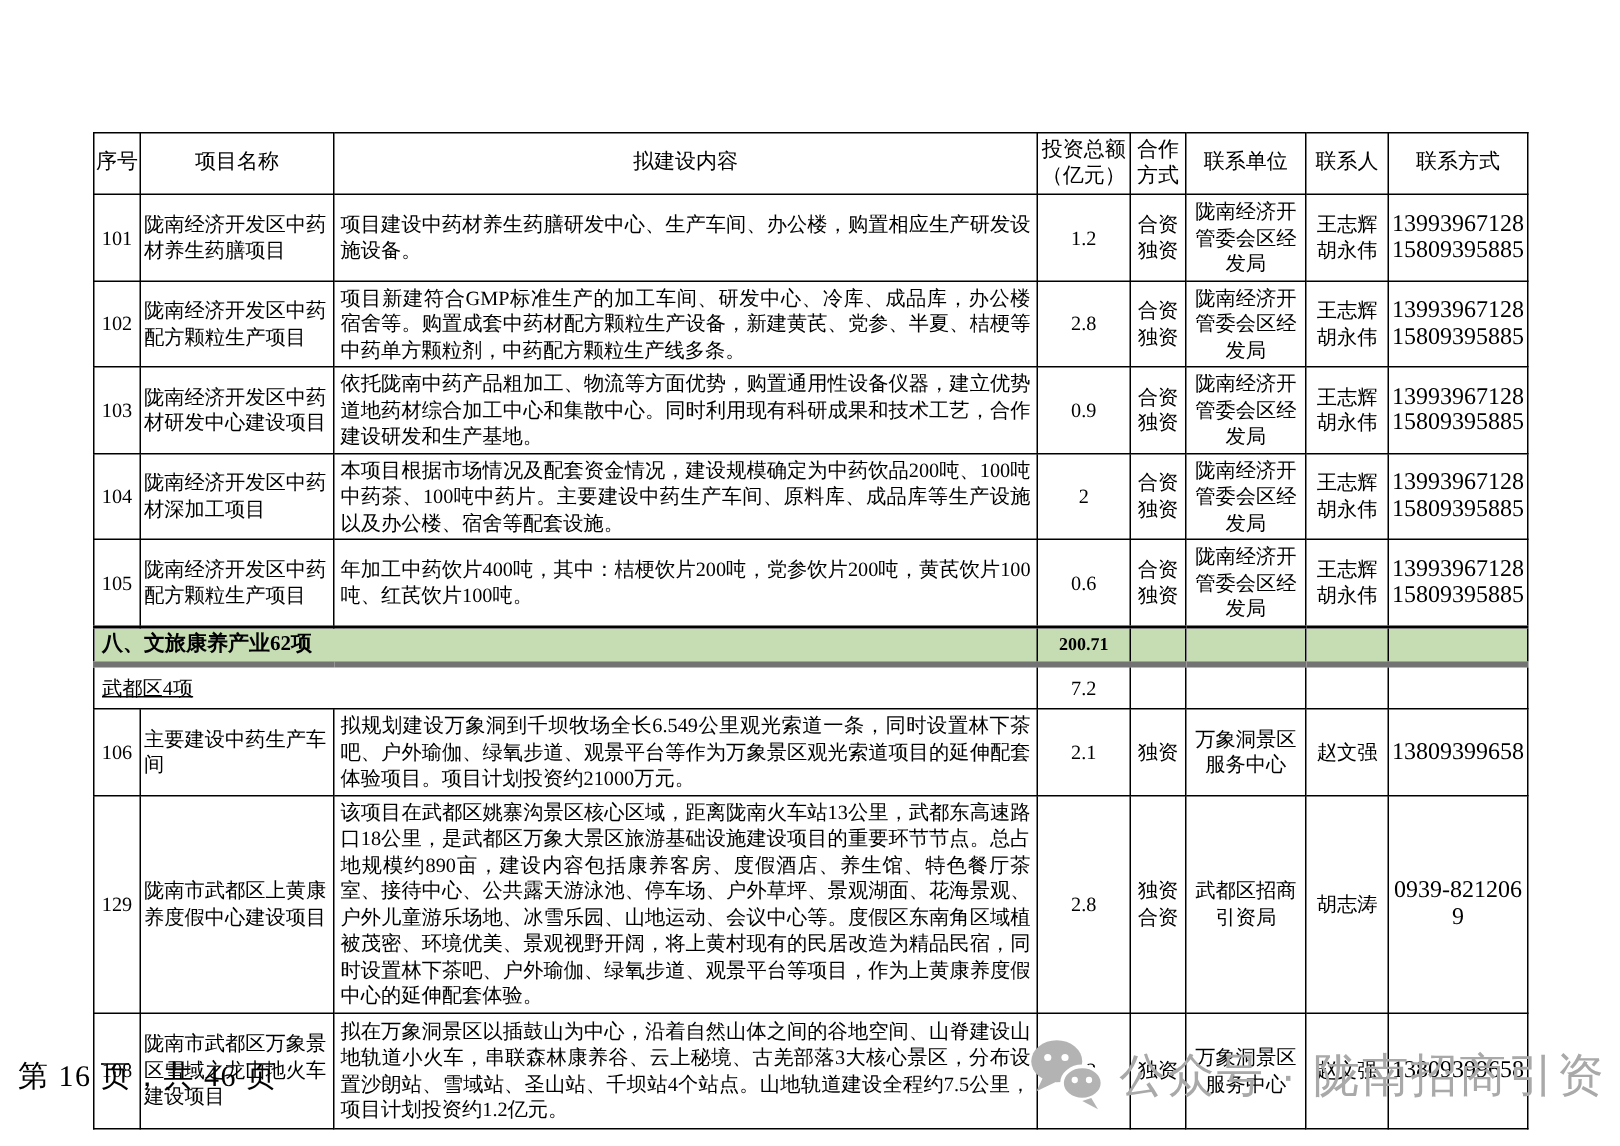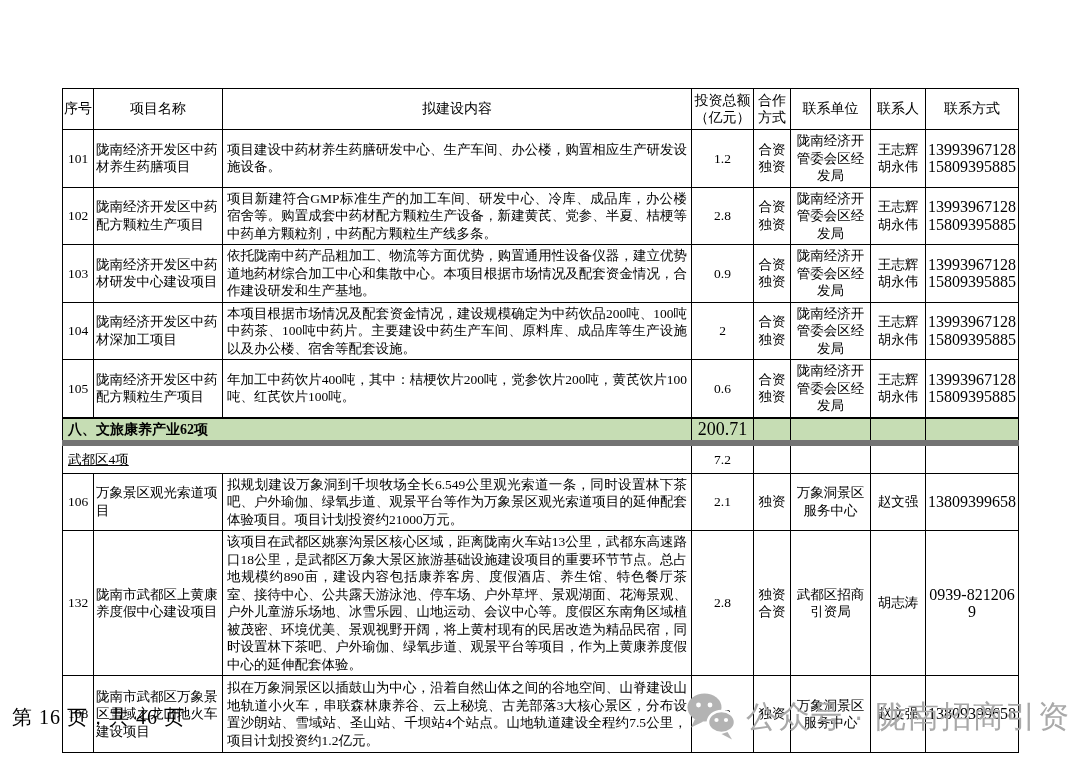--- a/index.html
+++ b/index.html
@@ -23,24 +23,24 @@
   th{font-weight:normal;font-size:14px;text-align:center;padding:2px 1px;}
   .c-no{text-align:center;padding:2px 4px;}
   .c-name{text-align:left;padding:2px 2px;margin-left:24px;}
   .c-content{text-align:justify;padding:2px 4px;}
   .c-invest,.c-coop,.c-unit,.c-person,.c-phone{
     text-align:center;white-space:pre-line;padding:2px 1px;
   }
   .c-phone{font-size:16px;letter-spacing:0;}
   .row-section td{
     background:var(--green,#c6ddb4);
-    border-top:2px solid #000;border-bottom:6px solid #737373;
+    border-top:2px solid #000;border-bottom:4px solid #737373;
   }
   .row-section .c-label{font-weight:bold;font-size:14px;text-align:left;padding-left:5px;}
-  .row-section .c-invest{font-weight:normal;font-size:18px;}
+  .row-section .c-invest{font-weight:bold;font-size:12px;}
   .row-subsection .c-label{text-align:left;padding-left:5px;font-size:13.5px;text-decoration:underline;}
 
   .footer{
     position:absolute;top:704px;left:12px;width:1035px;text-align:left;
     font-size:20px;letter-spacing:1px;
   }
   .watermark{
     position:absolute;left:686px;top:692px;display:flex;align-items:center;
     color:#a9a9a9;
   }
@@ -101,21 +101,21 @@
 独资</td>
           <td class="c-unit">陇南经济开管委会区经发局</td>
           <td class="c-person">王志辉
 胡永伟</td>
           <td class="c-phone">13993967128
 15809395885</td>
         </tr>
         <tr class="row-data" style="height: 54px;">
           <td class="c-no">103</td>
           <td class="c-name">陇南经济开发区中药材研发中心建设项目</td>
-          <td class="c-content">依托陇南中药产品粗加工、物流等方面优势，购置通用性设备仪器，建立优势道地药材综合加工中心和集散中心。本项目根据市场情况及配套资金情况，合作建设研发和生产基地。</td>
+          <td class="c-content">依托陇南中药产品粗加工、物流等方面优势，购置通用性设备仪器，建立优势道地药材综合加工中心和集散中心。同时利用现有科研成果和技术工艺，合作建设研发和生产基地。</td>
           <td class="c-invest">0.9</td>
           <td class="c-coop">合资
 独资</td>
           <td class="c-unit">陇南经济开管委会区经发局</td>
           <td class="c-person">王志辉
 胡永伟</td>
           <td class="c-phone">13993967128
 15809395885</td>
         </tr>
         <tr class="row-data" style="height: 54px;">
@@ -155,30 +155,30 @@
         <tr class="row-subsection" style="height: 30px;">
           <td class="c-label" colspan="3">武都区4项</td>
           <td class="c-invest">7.2</td>
           <td class="c-coop"></td>
           <td class="c-unit"></td>
           <td class="c-person"></td>
           <td class="c-phone"></td>
         </tr>
         <tr class="row-data" style="height: 57px;">
           <td class="c-no">106</td>
-          <td class="c-name">万象景区观光索道项目</td>
+          <td class="c-name">主要建设中药生产车间</td>
           <td class="c-content">拟规划建设万象洞到千坝牧场全长6.549公里观光索道一条，同时设置林下茶吧、户外瑜伽、绿氧步道、观景平台等作为万象景区观光索道项目的延伸配套体验项目。项目计划投资约21000万元。</td>
           <td class="c-invest">2.1</td>
           <td class="c-coop">独资</td>
           <td class="c-unit">万象洞景区服务中心</td>
           <td class="c-person">赵文强</td>
           <td class="c-phone">13809399658</td>
         </tr>
         <tr class="row-data" style="height: 119px;">
-          <td class="c-no">132</td>
+          <td class="c-no">129</td>
           <td class="c-name">陇南市武都区上黄康养度假中心建设项目</td>
           <td class="c-content">该项目在武都区姚寨沟景区核心区域，距离陇南火车站13公里，武都东高速路口18公里，是武都区万象大景区旅游基础设施建设项目的重要环节节点。总占地规模约890亩，建设内容包括康养客房、度假酒店、养生馆、特色餐厅茶室、接待中心、公共露天游泳池、停车场、户外草坪、景观湖面、花海景观、户外儿童游乐场地、冰雪乐园、山地运动、会议中心等。度假区东南角区域植被茂密、环境优美、景观视野开阔，将上黄村现有的民居改造为精品民宿，同时设置林下茶吧、户外瑜伽、绿氧步道、观景平台等项目，作为上黄康养度假中心的延伸配套体验。</td>
           <td class="c-invest">2.8</td>
           <td class="c-coop">独资
 合资</td>
           <td class="c-unit">武都区招商引资局</td>
           <td class="c-person">胡志涛</td>
           <td class="c-phone">0939-8212069</td>
         </tr>
         <tr class="row-data" style="height: 77px;">

